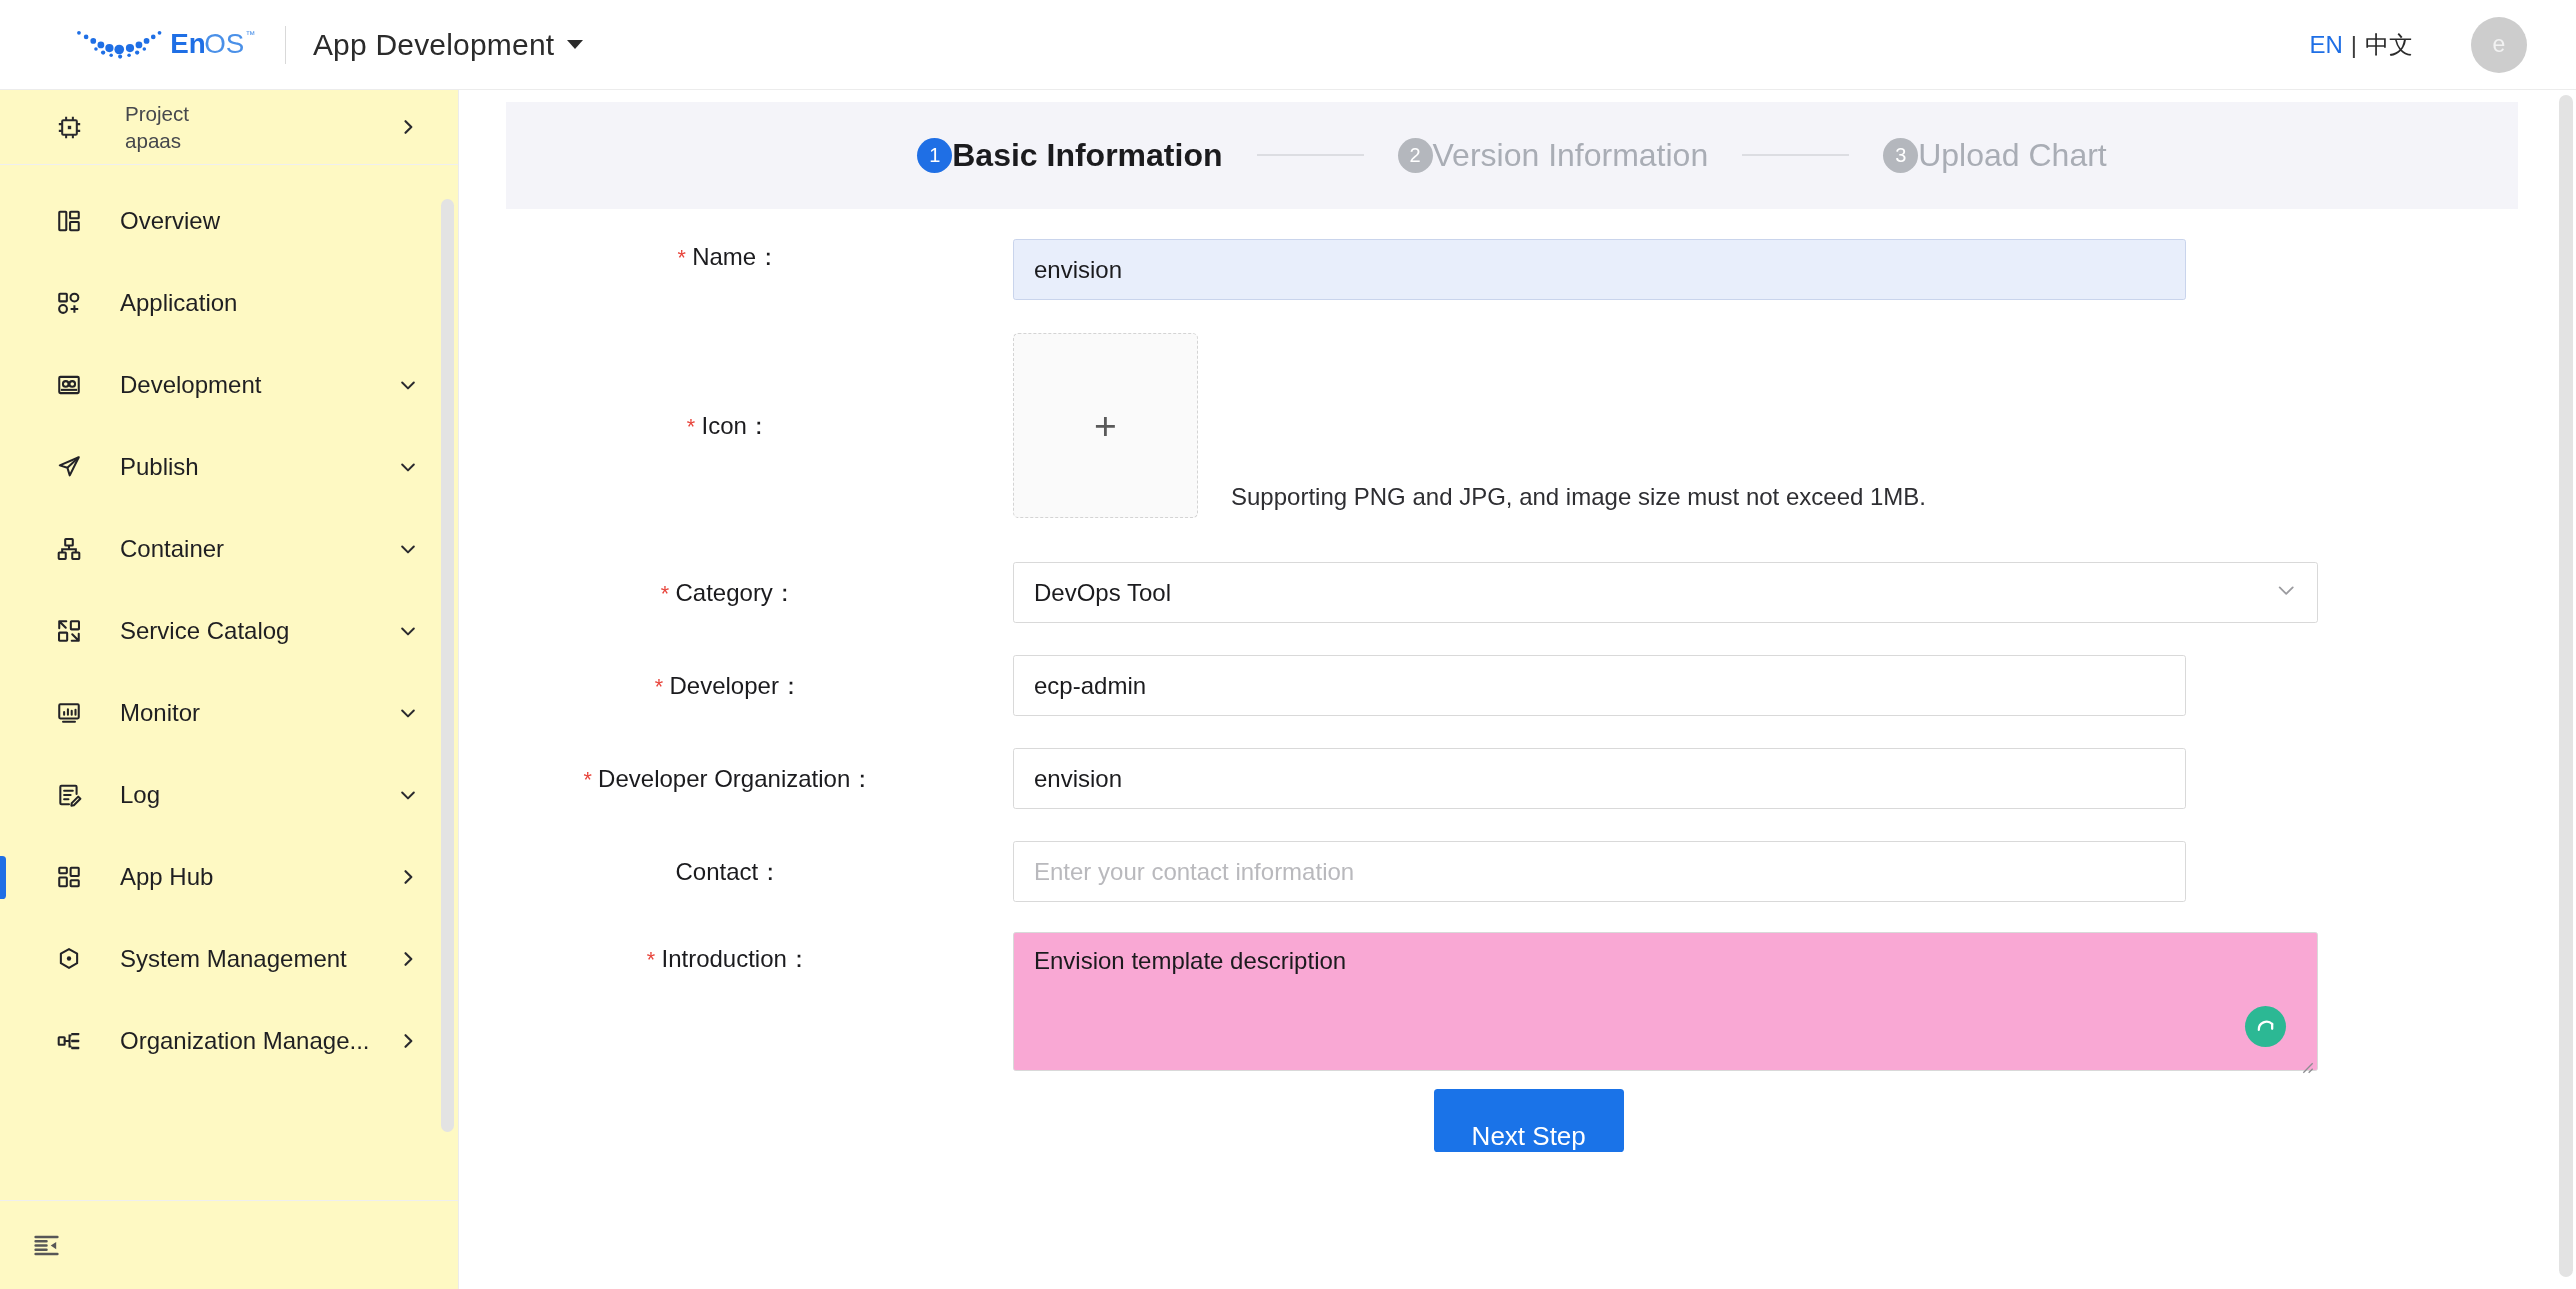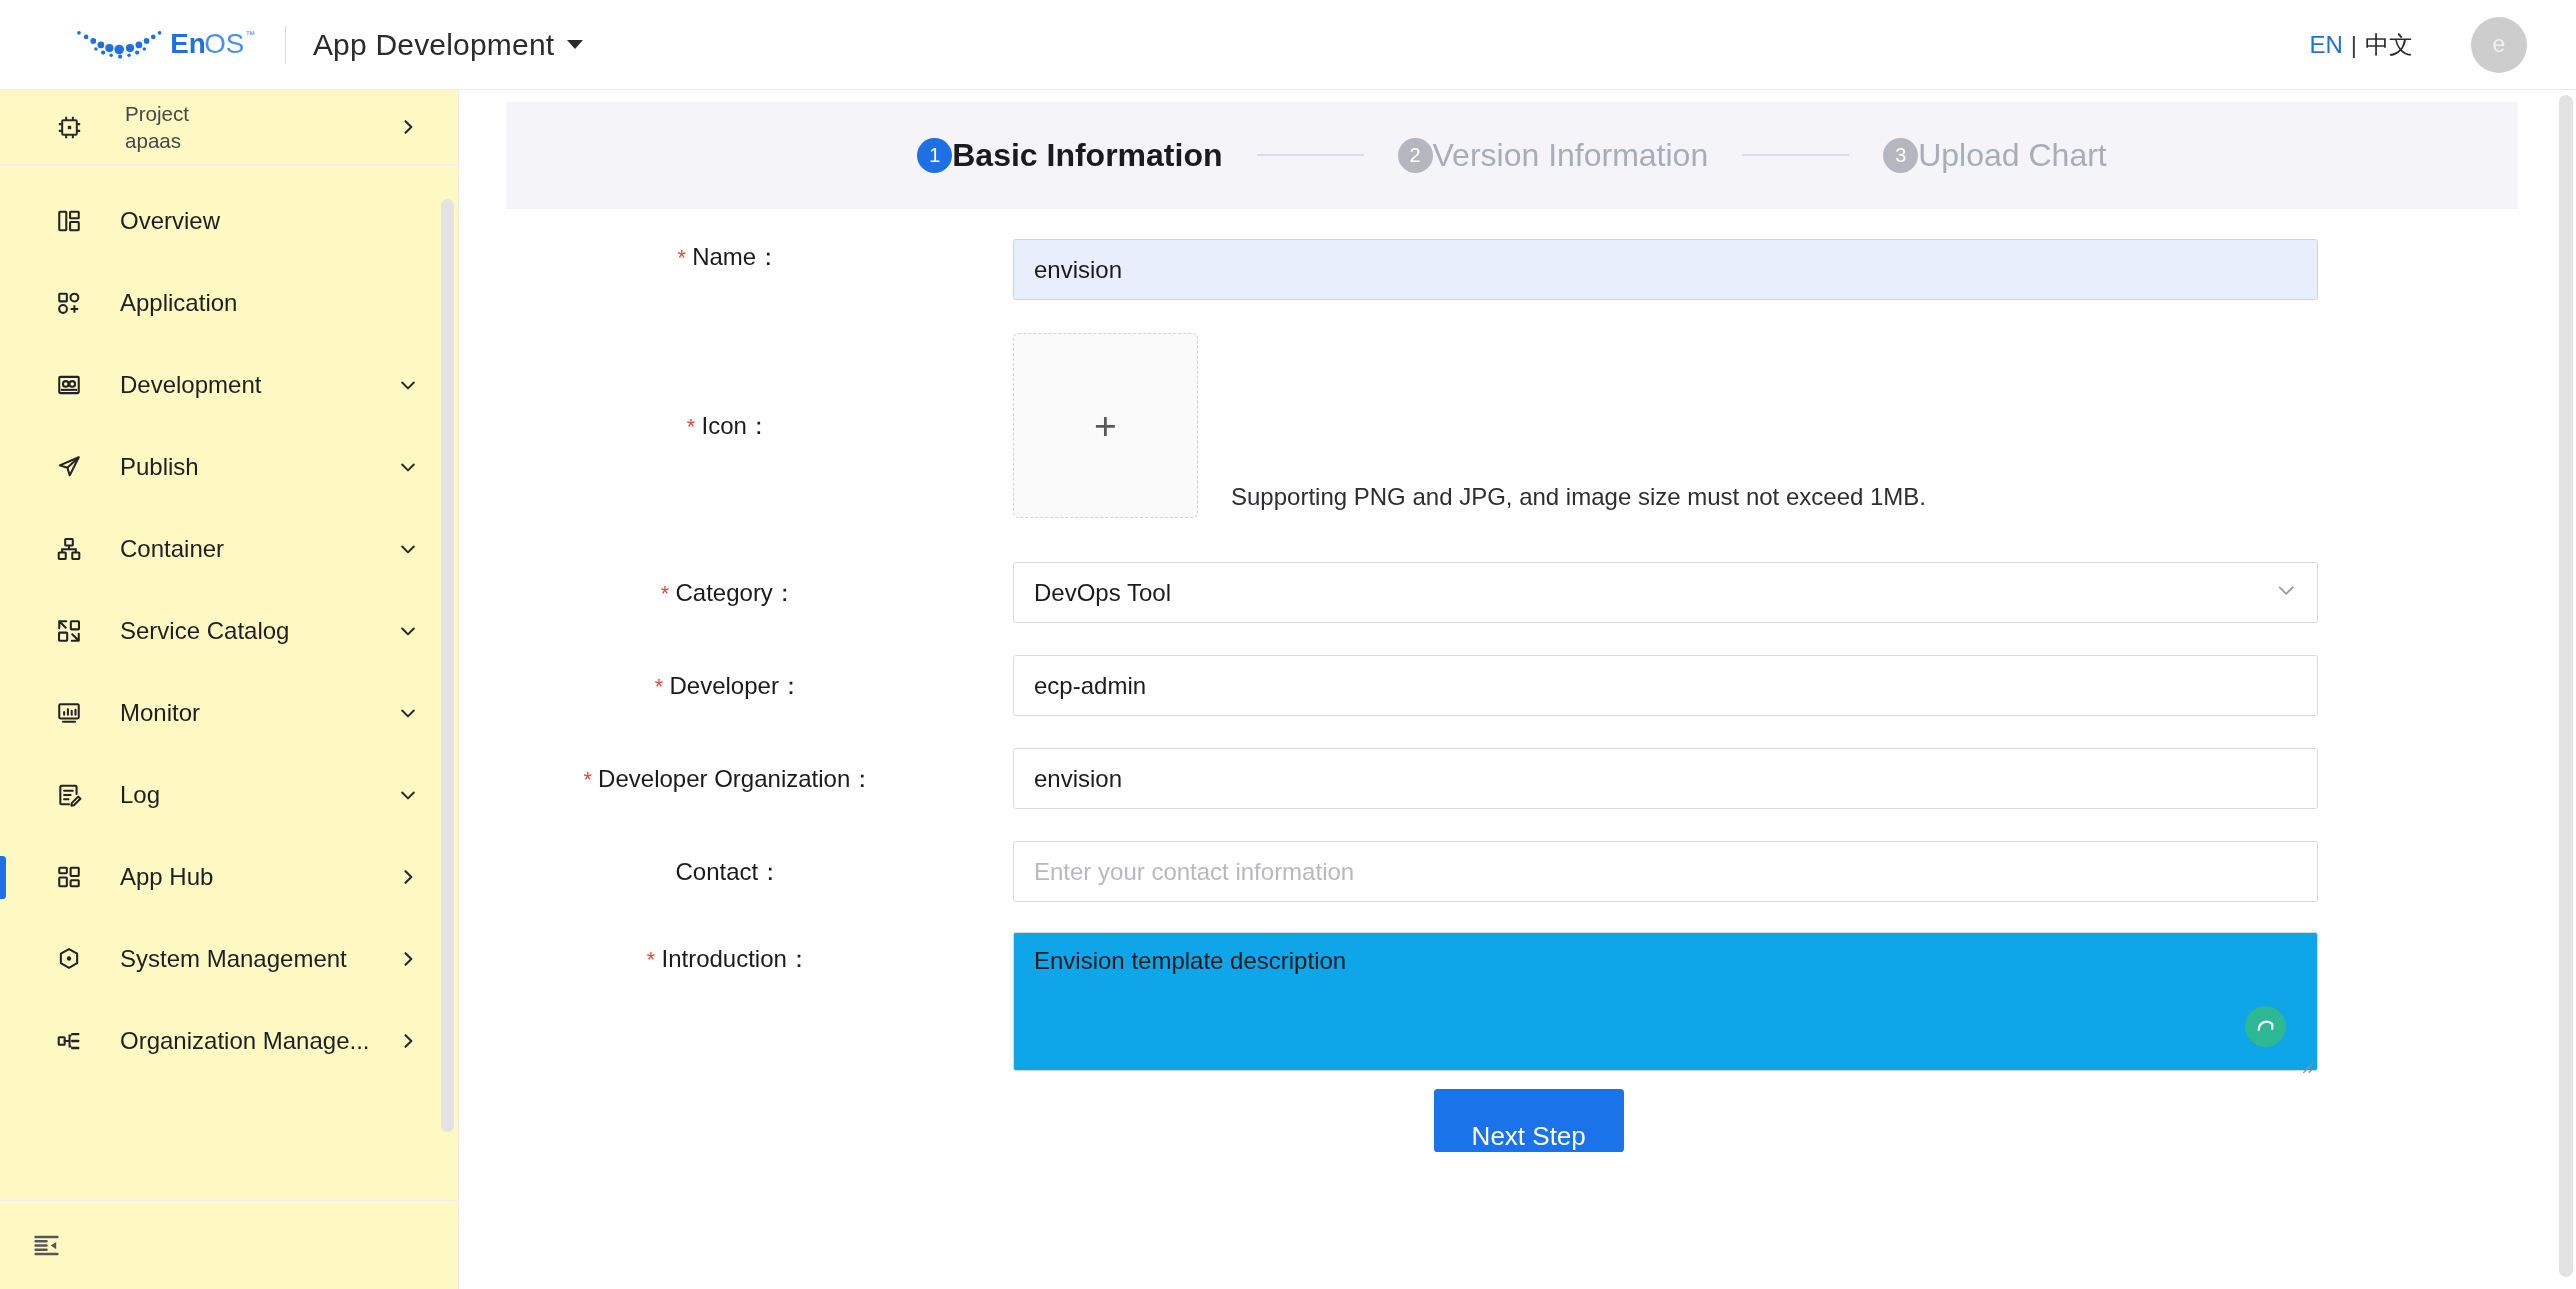--- a/index.html
+++ b/index.html
@@ -124,21 +124,21 @@
   .form { position: absolute; left: 0; top: 119px; width: 2117px; }
   .frow { display: flex; align-items: flex-start; margin-bottom: 0; }
   .flabel {
     width: 554px; flex: 0 0 554px; text-align: center;
     font-size: 24px; color: #1b1b1e; white-space: nowrap;
     padding-right: 14.3px; line-height: 36px;
   }
   .req { color: #e8453c; margin-right: 6.3px; font-size: 21.5px; }
   .fctl { flex: 1 1 auto; position: relative; }
   .inp {
-    width: 1305px; height: 61px; border: 0.9px solid #d9d9d9; border-radius: 2.7px;
+    width: 1173px; height: 61px; border: 0.9px solid #d9d9d9; border-radius: 2.7px;
     background: #fff; font-size: 24px; color: #1b1b1e;
     padding: 0 20px; line-height: 59px; white-space: nowrap; overflow: hidden;
   }
   .inp.filled-autofill { background: #e8eefb; border-color: #c9d4ec; }
   .inp .ph { color: #b9b9bd; }
   .select {
     width: 1305px; height: 61px; border: 0.9px solid #d9d9d9; border-radius: 2.7px;
     background: #fff; font-size: 24px; color: #1b1b1e;
     padding: 0 20px; line-height: 59px; display: flex; align-items: center;
   }
@@ -148,21 +148,21 @@
     background: #fafafa; display: flex; align-items: center; justify-content: center;
     position: relative;
   }
   .plus { font-size: 39px; color: #5a5a5a; line-height: 1; font-weight: 300; }
   .upload-hint {
     position: absolute; left: 218px; bottom: 7.2px;
     font-size: 24px; color: #2e2e32; white-space: nowrap;
   }
   .textarea {
     width: 1305px; height: 139px; border: 0.9px solid #d9d9d9; border-radius: 2.7px;
-    background: #0ea5e9; font-size: 24px; color: #1b1b1e;
+    background: #f9a8d4; font-size: 24px; color: #1b1b1e;
     padding: 14.3px 20px; position: relative;
   }
   .resize-grip {
     position: absolute; right: 2.7px; bottom: 1.8px; width: 16px; height: 16px;
   }
   .grammar-badge {
     position: absolute; right: 31px; bottom: 23px;
     width: 41px; height: 41px; border-radius: 50%; background: #2cb894;
     display: flex; align-items: center; justify-content: center;
   }

